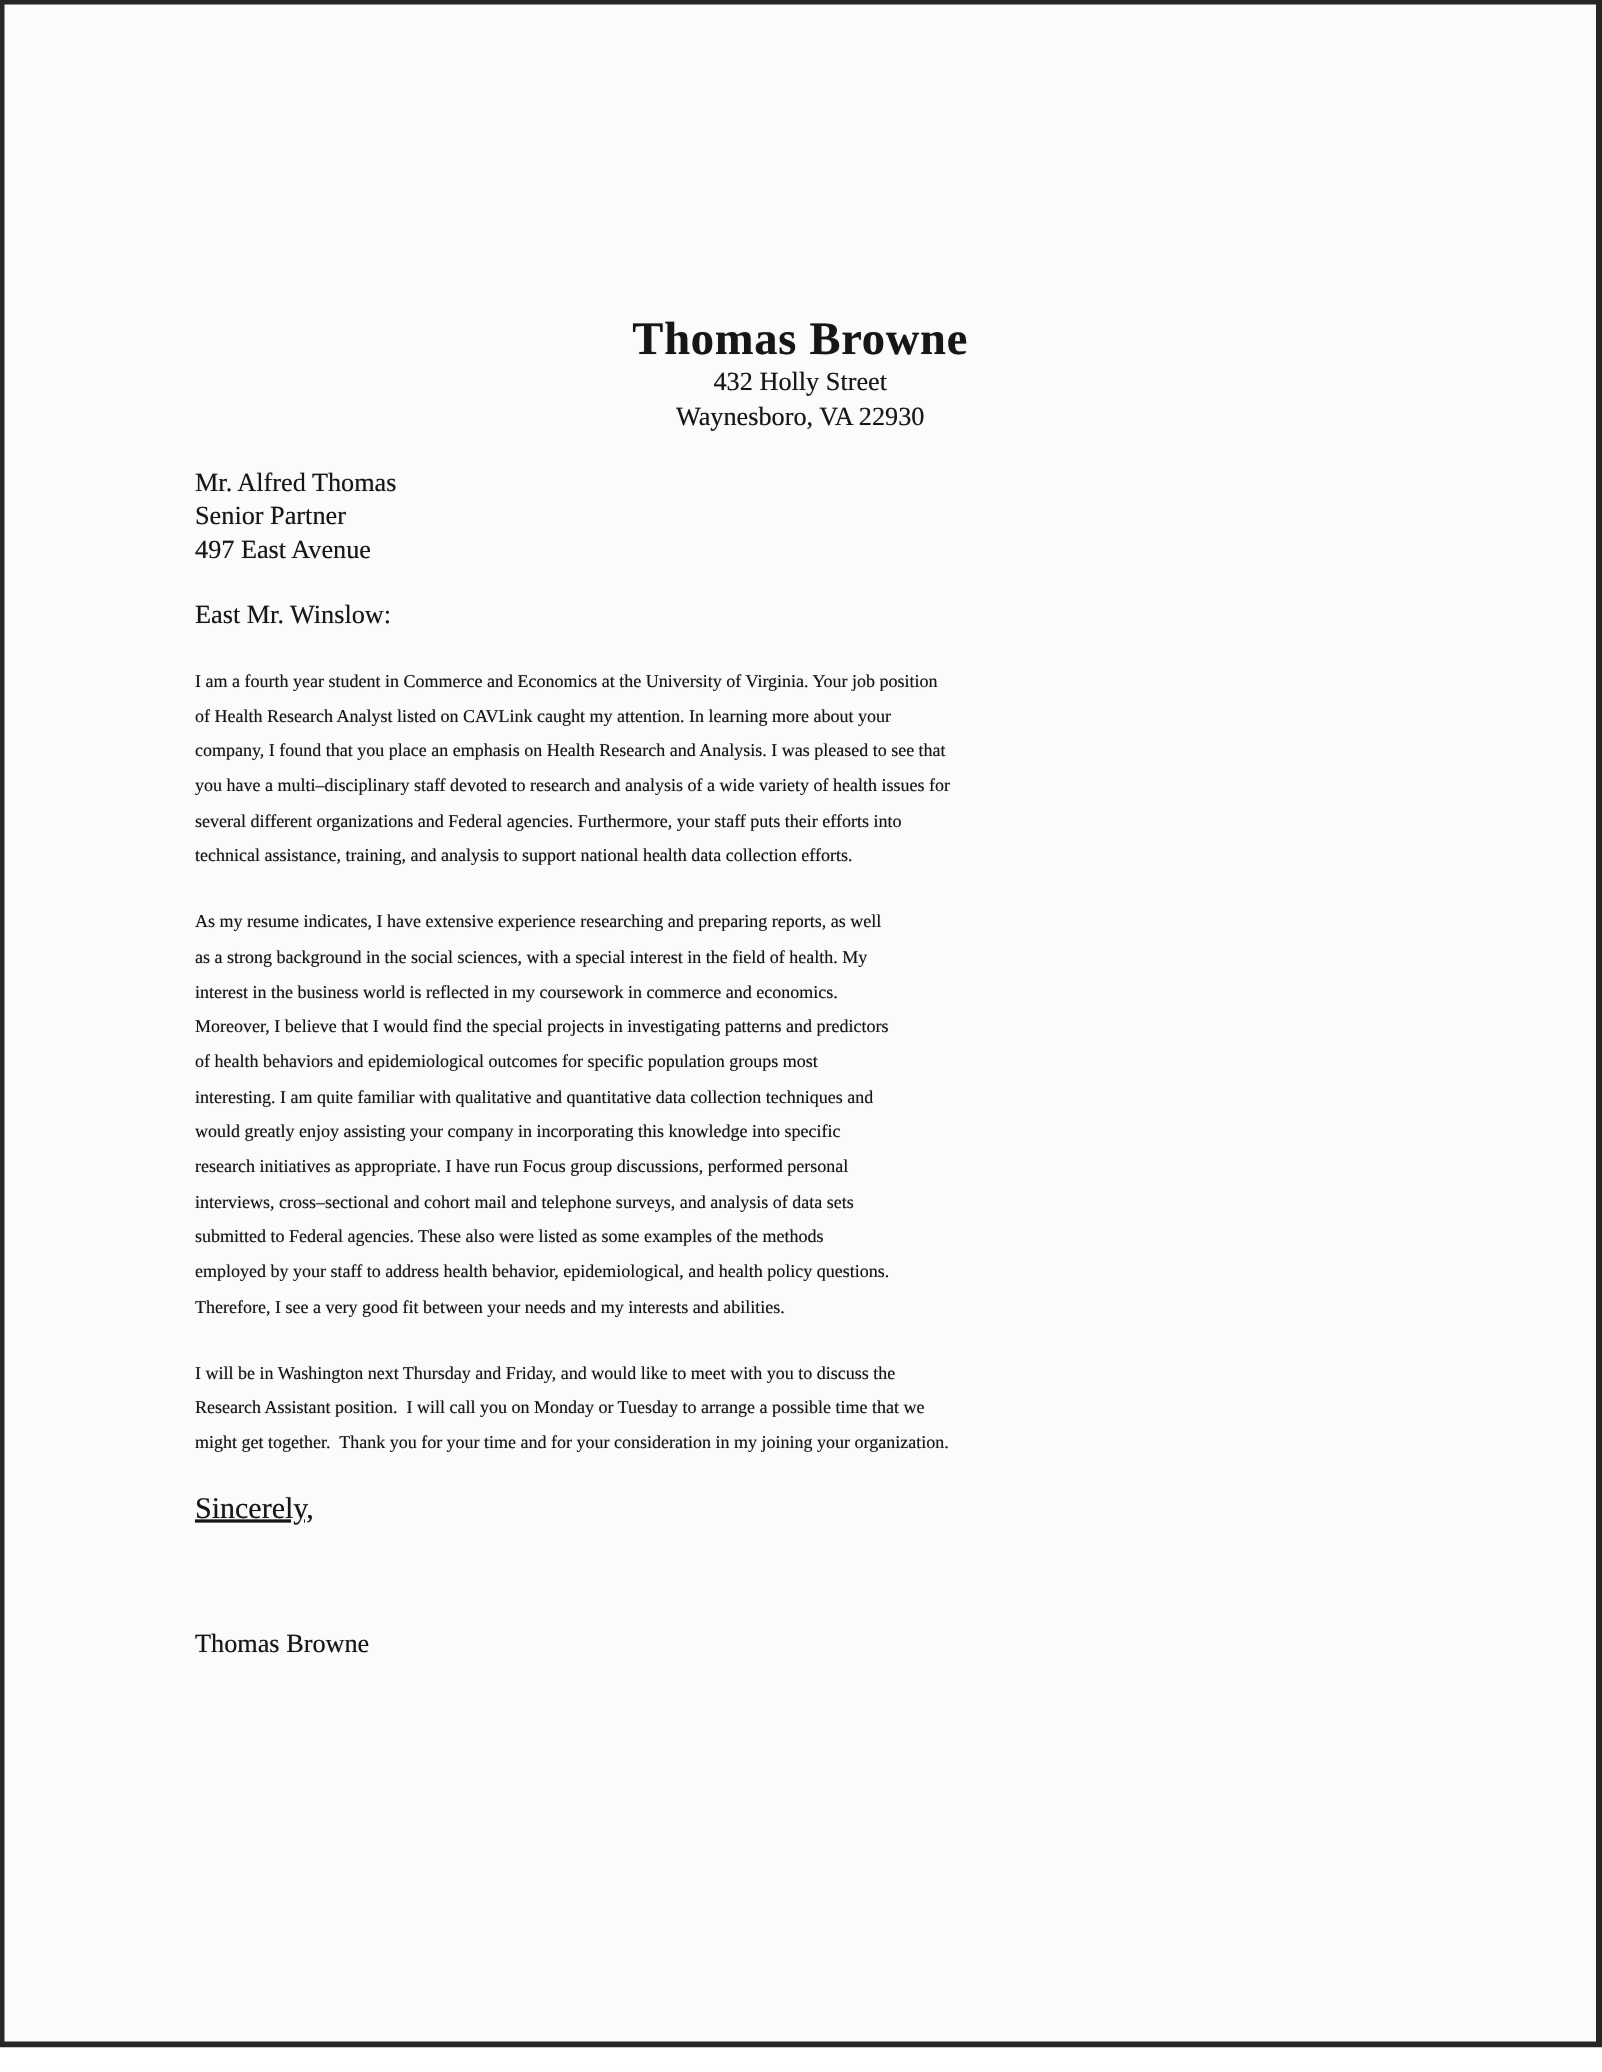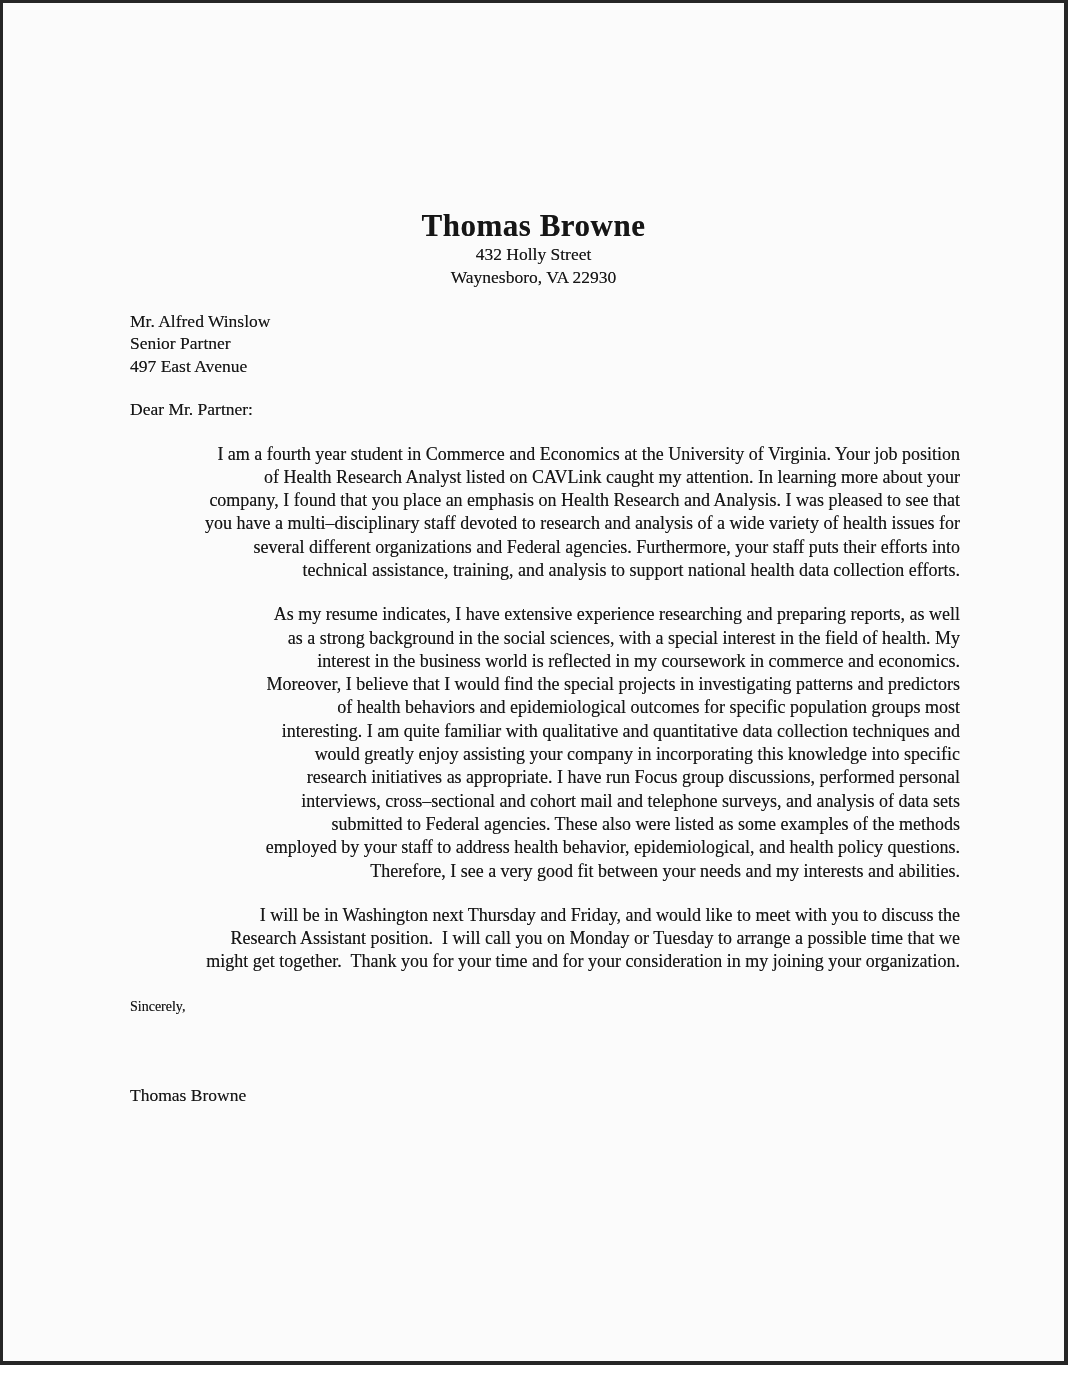--- a/index.html
+++ b/index.html
@@ -47,55 +47,56 @@
     line-height: 22.4px;
   }
   .salutation {
     margin: 21px 0 0 127px;
     font-size: 17.5px;
     line-height: 23.3px;
   }
   .par {
     margin: 21px 0 0 127px;
     max-width: 830px;
-    font-size: 18px;
+    font-size: 12px;
     line-height: 23.3px;
     white-space: pre-wrap;
-    text-align: right;
+    text-align: left;
   }
   .closing {
     margin: 21px 0 0 127px;
-    font-size: 14px;
+    font-size: 20px;
     line-height: 23.3px;
+    text-decoration: underline;
   }
   .signature {
     margin: 66px 0 0 127px;
     font-size: 17.5px;
     line-height: 23.3px;
   }
 </style>
 </head>
 <body>
 
 <div class="page">
 
   <header class="sender">
     <h1 class="sender-name">Thomas Browne</h1>
     <div class="sender-line">432 Holly Street</div>
     <div class="sender-line">Waynesboro, VA 22930</div>
   </header>
 
 
   <div class="recipient">
-    <div>Mr. Alfred Winslow</div>
+    <div>Mr. Alfred Thomas</div>
     <div>Senior Partner</div>
     <div>497 East Avenue</div>
   </div>
 
-  <div class="salutation">Dear Mr. Partner:</div>
+  <div class="salutation">East Mr. Winslow:</div>
 
   <p class="par">I am a fourth year student in Commerce and Economics at the University of Virginia. Your job position
 of Health Research Analyst listed on CAVLink caught my attention. In learning more about your
 company, I found that you place an emphasis on Health Research and Analysis. I was pleased to see that
 you have a multi–disciplinary staff devoted to research and analysis of a wide variety of health issues for
 several different organizations and Federal agencies. Furthermore, your staff puts their efforts into
 technical assistance, training, and analysis to support national health data collection efforts.</p>
 
   <p class="par">As my resume indicates, I have extensive experience researching and preparing reports, as well
 as a strong background in the social sciences, with a special interest in the field of health. My

